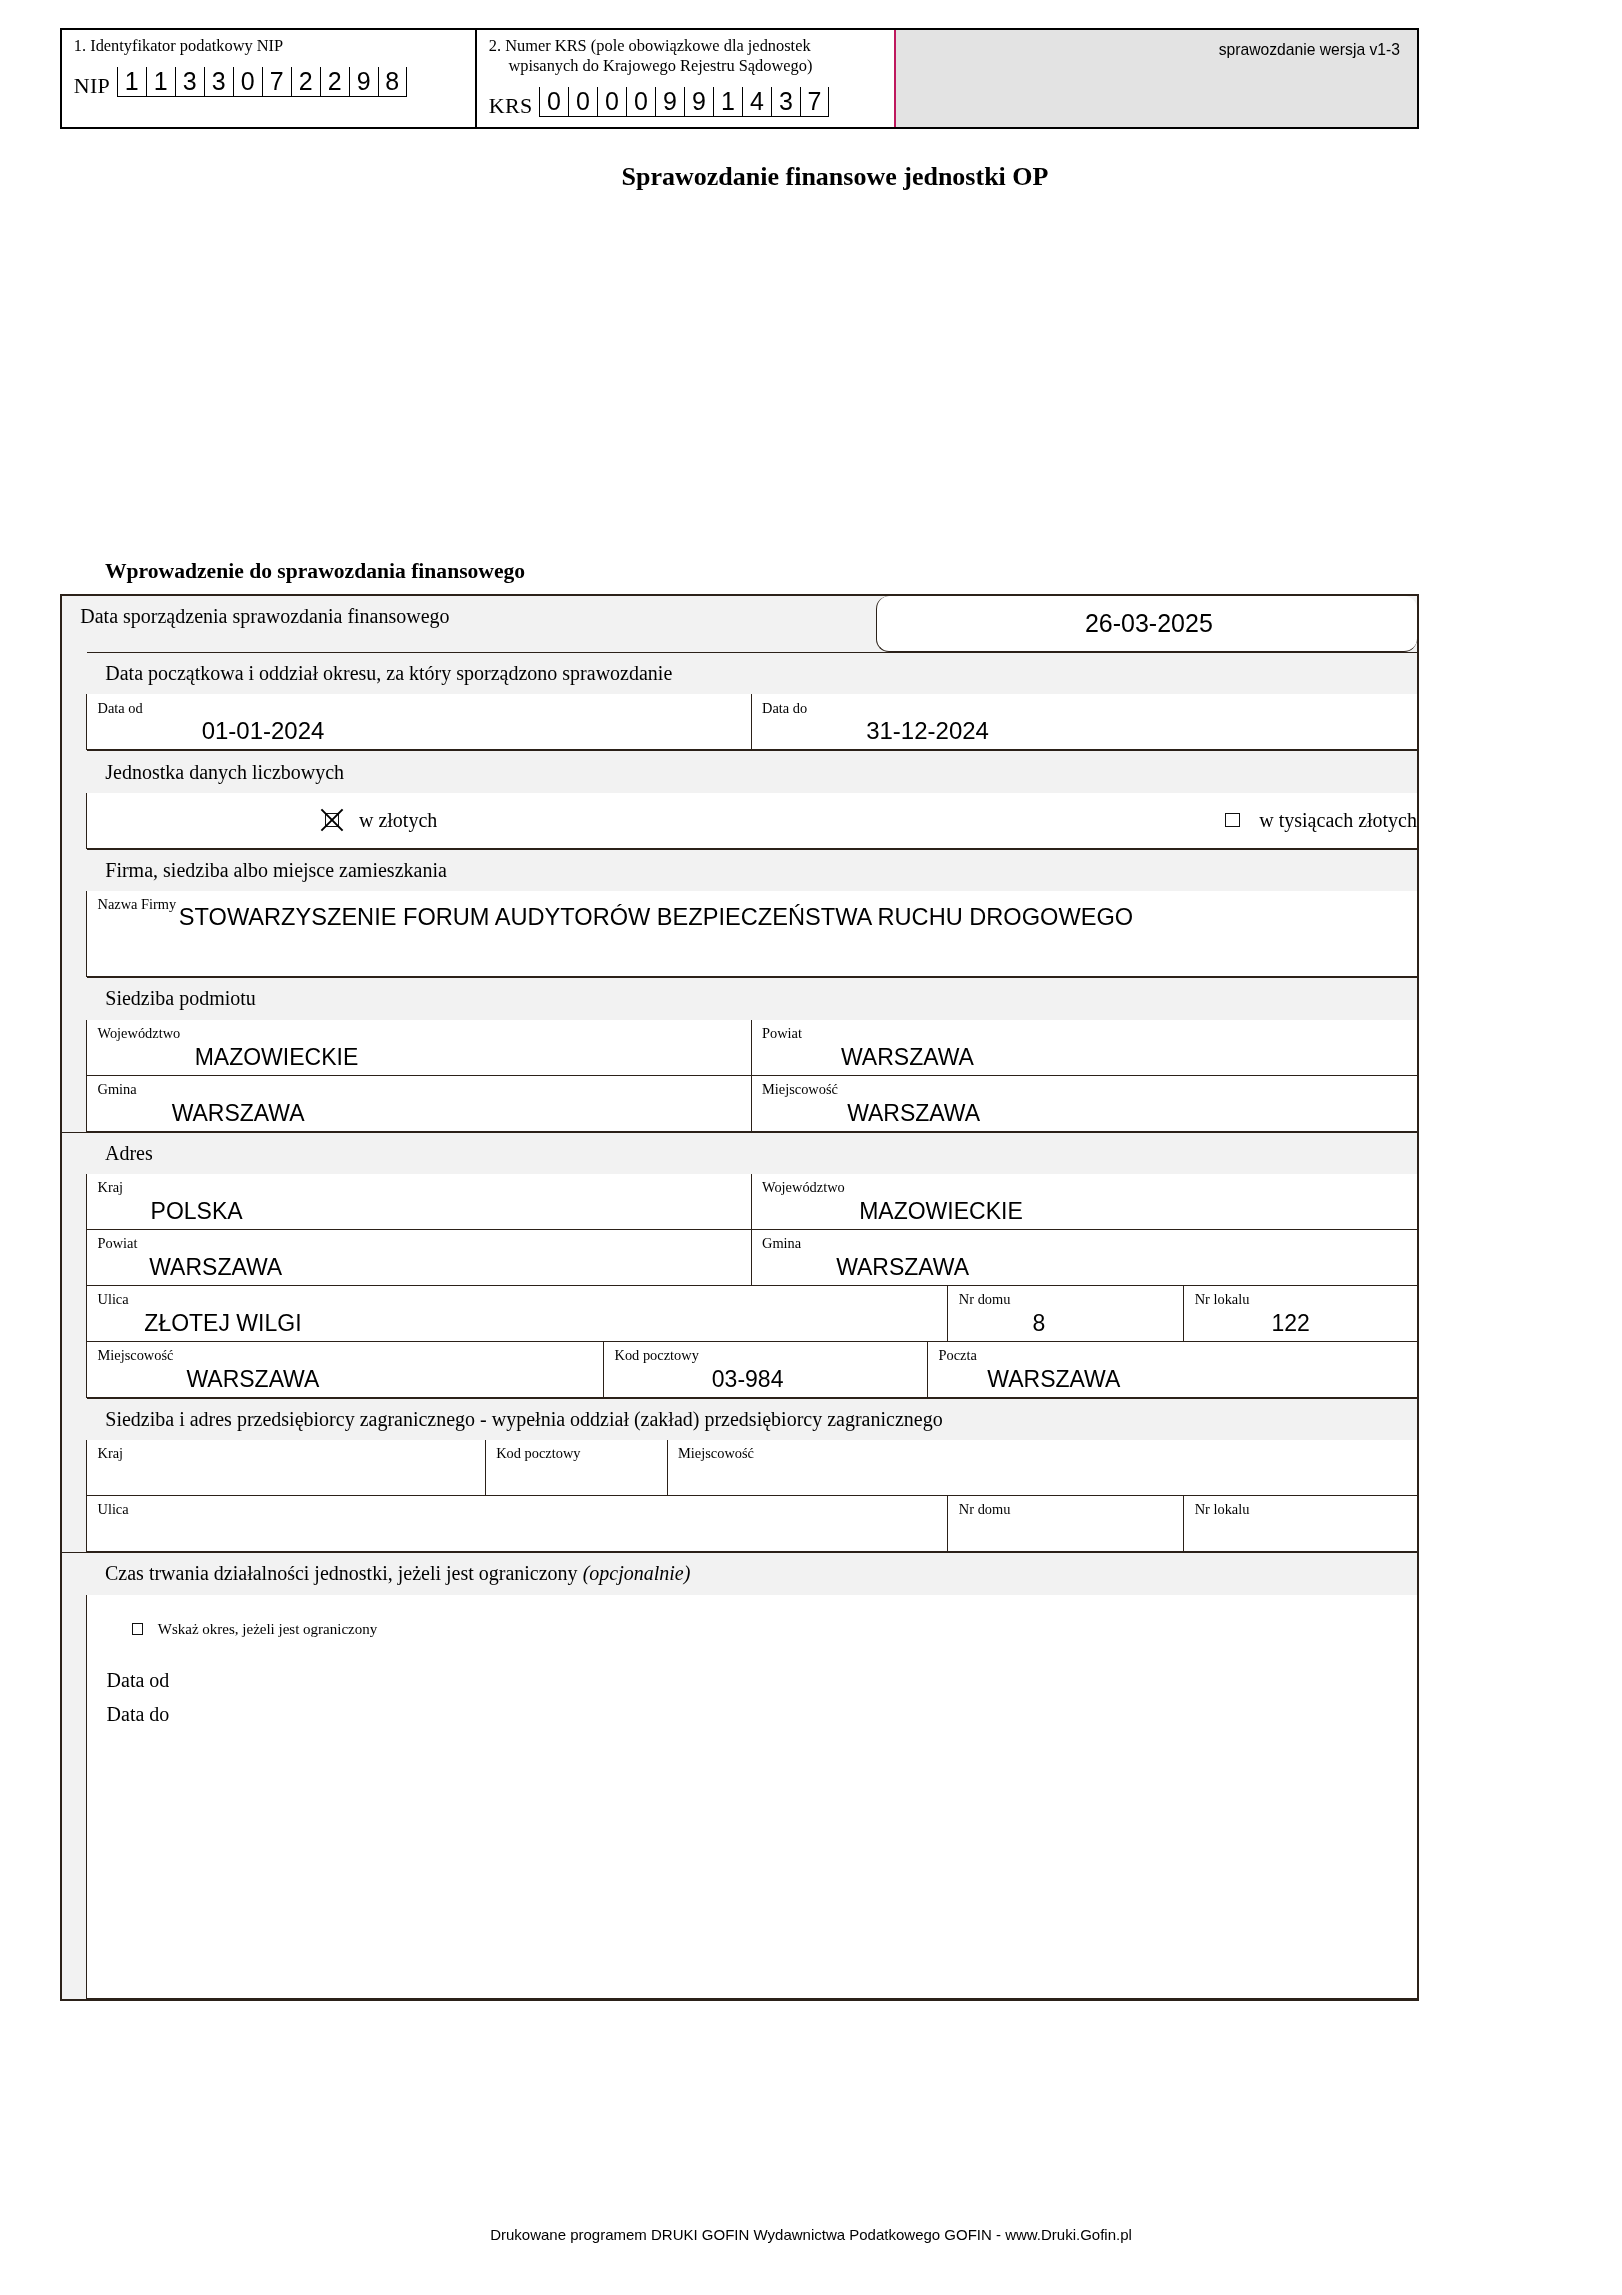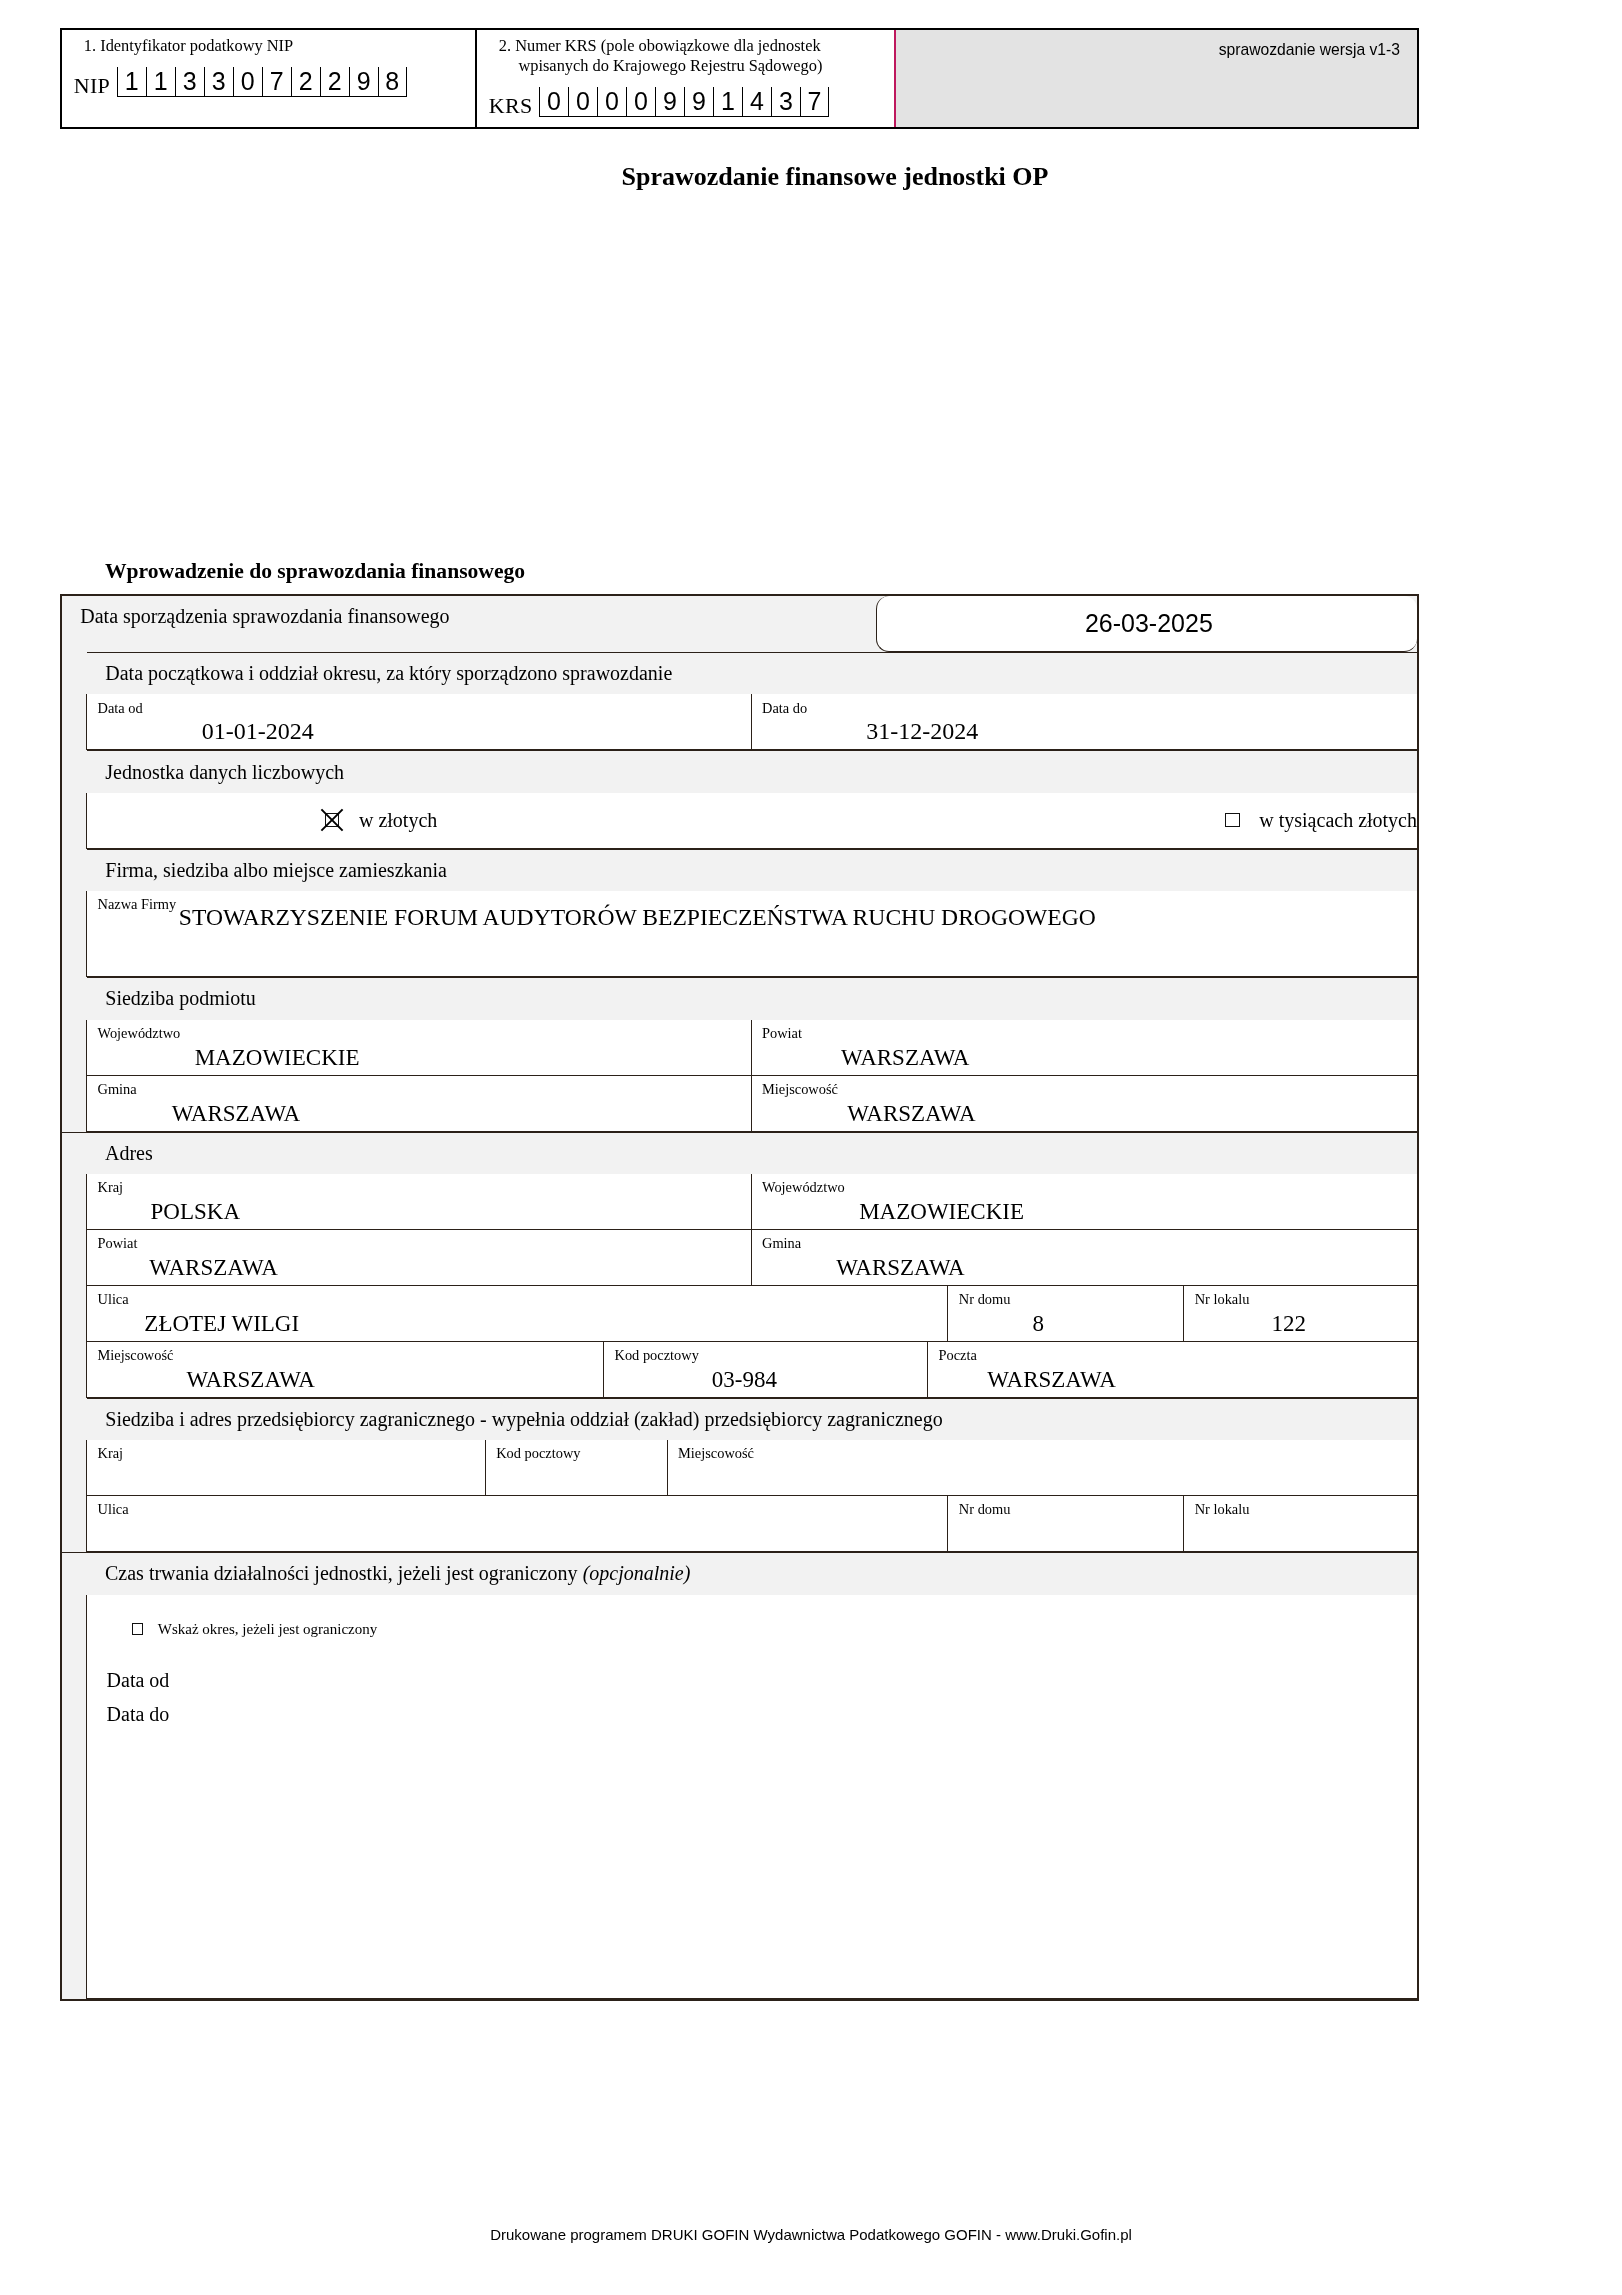--- a/index.html
+++ b/index.html
@@ -47,21 +47,20 @@
     flex: 1;
     background: #e3e3e3;
     text-align: right;
     padding-top: 11.8px;
     padding-right: 17px;
   }
   .idcell-title {
     font-size: 16.4px;
     line-height: 1.22;
     font-family: "Liberation Serif", serif;
-    margin-left: 10px;
   }
   .idcell-title .ind { display:block; padding-left: 19.6px; }
   .ver-label {
     font-family: "Liberation Sans", sans-serif;
     font-size: 15.7px;
   }
   .idrow {
     display: flex;
     align-items: flex-end;
     margin-top: 10.5px;
@@ -141,21 +140,21 @@
     padding: 3.9px 6.5px 3.9px 10.5px;
   }
   .minilabel {
     font-size: 14.4px;
     font-family: "Liberation Serif", serif;
     display: inline-block;
     vertical-align: top;
     padding-top: 1.3px;
   }
   .value {
-    font-family: Liberation Serif, serif;
+    font-family: Liberation Sans, sans-serif;
     font-size: 23px;
     display: inline-block;
     padding-left: 14.4px;
     vertical-align: baseline;
   }
   .value.big { font-size: 24px; }
   .cell-inline { display: flex; align-items: baseline; }
 
   
   .spine {

